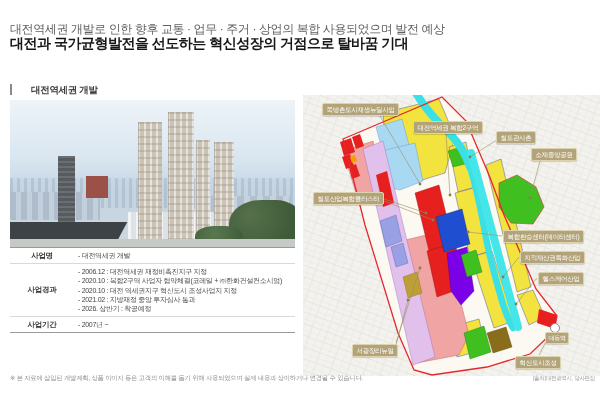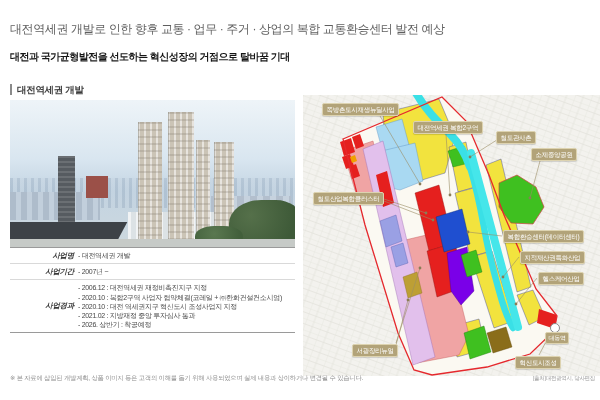--- a/index.html
+++ b/index.html
@@ -1,24 +1,24 @@
 <!DOCTYPE html>
 <html><head>
 <meta charset="utf-8">
 <style>
   html,body{margin:0;padding:0;}
   body{font-family:"Liberation Sans","DejaVu Sans",sans-serif;background:#fff;}
   .slide{position:relative;width:600px;height:400px;background:#fff;overflow:hidden;}
 
   
   .hdr-sub{position:absolute;left:10px;top:21px;font-size:12px;letter-spacing:-0.4px;color:#5f5f5f;white-space:nowrap;}
-  .hdr-title{position:absolute;left:10px;top:50px;font-size:10px;font-weight:bold;letter-spacing:-0.5px;color:#161616;white-space:nowrap;}
-
-  
-  .sec-title{position:absolute;left:10px;top:84px;font-size:9.5px;font-weight:bold;color:#3c3c3c;border-left:2px solid #8a8a8a;padding-left:5px;line-height:11px;letter-spacing:-0.3px;}
+  .hdr-title{position:absolute;left:10px;top:35px;font-size:14px;font-weight:bold;letter-spacing:-0.5px;color:#161616;white-space:nowrap;}
+
+  
+  .sec-title{position:absolute;left:10px;top:84px;font-size:9.5px;font-weight:bold;color:#3c3c3c;border-left:2px solid #8a8a8a;padding-left:19px;line-height:11px;letter-spacing:-0.3px;}
 
   
   .photo{position:absolute;left:10px;top:100px;width:285px;height:147px;overflow:hidden;
     background:linear-gradient(#eef4f8 0%,#d9e6f0 40%,#c3d4e2 62%,#cdd8de 100%);}
   .haze{position:absolute;left:0;top:78px;width:285px;height:30px;opacity:.8;
     background:repeating-linear-gradient(90deg,rgba(142,162,184,.45) 0 3px,rgba(196,210,223,.5) 3px 7px);}
   .blocks-l{position:absolute;left:0;top:92px;width:90px;height:28px;
     background:repeating-linear-gradient(90deg,#aebccb 0 6px,#c2cfdc 6px 11px);}
   .blocks-r{position:absolute;right:4px;top:96px;width:80px;height:30px;
     background:repeating-linear-gradient(90deg,#b3bfcd 0 7px,#c6d2de 7px 13px);}
@@ -35,21 +35,21 @@
   .trees{position:absolute;right:-6px;top:100px;width:72px;height:52px;border-radius:45% 35% 20% 20%;
       background:radial-gradient(circle at 30% 30%,#55704a,#3e5a38 70%);}
   .trees2{position:absolute;right:52px;top:126px;width:48px;height:26px;border-radius:40%;
       background:radial-gradient(circle at 40% 30%,#5a7850,#425f3b 75%);}
   .road{position:absolute;left:0;bottom:0;width:285px;height:8px;background:#c6cac7;}
 
   
   .table{position:absolute;left:10px;top:247px;width:285px;border-top:1px solid #9a9a9a;border-bottom:1px solid #9a9a9a;}
   .trow{display:flex;border-bottom:1px solid #d9d9d9;align-items:center;}
   .trow:last-child{border-bottom:none;}
-  .tlabel{width:64px;flex:none;text-align:right;font-size:7.5px;font-weight:bold;color:#3a3a3a;letter-spacing:-0.3px;font-style:italic;}
+  .tlabel{width:64px;flex:none;text-align:center;font-size:7.5px;font-weight:bold;color:#3a3a3a;letter-spacing:-0.3px;}
   .tval{flex:1;padding:3px 0 3px 4px;font-size:7px;color:#474747;letter-spacing:-0.3px;line-height:9.2px;}
   .tval div{white-space:nowrap;overflow:hidden;}
   .tval .wrap-indent{padding-left:5px;}
 
   
   .map{position:absolute;left:303px;top:95px;width:297px;height:281px;}
   .map svg{position:absolute;left:0;top:0;}
   .badge{position:absolute;background:#b2a379;border:1px solid #ddd3b0;color:#ffffff;
      font-size:6.5px;line-height:8px;padding:1.5px 3.5px;border-radius:2px;white-space:nowrap;
      letter-spacing:-0.3px;box-shadow:0 1px 1px rgba(0,0,0,.15);}
@@ -57,21 +57,21 @@
 
   
   .ftr-note{position:absolute;left:10px;top:374px;font-size:6.3px;color:#8c8c8c;letter-spacing:-0.2px;white-space:nowrap;}
   .ftr-src{position:absolute;right:5px;top:375px;font-size:5.5px;color:#9a9a9a;letter-spacing:-0.3px;white-space:nowrap;}
 </style>
 </head>
 <body>
 
 <div class="slide">
 
-  <div class="hdr-sub">대전역세권 개발로 인한 향후 교통 · 업무 · 주거 · 상업의 복합 교통환승센터 발전 예상</div>
+  <div class="hdr-sub">대전역세권 개발로 인한 향후 교통 · 업무 · 주거 · 상업의 복합 사용되었으며 발전 예상</div>
   <div class="hdr-title">대전과 국가균형발전을 선도하는 혁신성장의 거점으로 탈바꿈 기대</div>
 
   <div class="sec-title">대전역세권 개발</div>
 
   <div class="photo">
     <div class="haze"></div>
     <div class="blocks-l"></div>
     <div class="blocks-r"></div>
     <div class="tower-dark"></div>
     <div class="bldg-red"></div>
@@ -87,34 +87,34 @@
   </div>
 
   <div class="table">
     <div class="trow">
       <div class="tlabel">사업명</div>
       <div class="tval">
           <div>- 대전역세권 개발</div>
         </div>
     </div>
     <div class="trow">
-      <div class="tlabel">사업기간</div>
-      <div class="tval">
-          <div>- 2007년 ~</div>
-        </div>
-    </div>
-    <div class="trow">
       <div class="tlabel">사업경과</div>
       <div class="tval">
         <div>- 2006.12 : 대전역세권 재정비촉진지구 지정</div>
         <div>- 2020.10 : 복합2구역 사업자 협약체결(코레일 + ㈜한화건설컨소시엄)</div>
         <div>- 2020.10 : 대전 역세권지구 혁신도시 조성사업지 지정</div>
         <div>- 2021.02 : 지방재정 중앙 투자심사 통과</div>
         <div>- 2026. 상반기 : 착공예정</div>
       </div>
+    </div>
+    <div class="trow">
+      <div class="tlabel">사업기간</div>
+      <div class="tval">
+          <div>- 2007년 ~</div>
+        </div>
     </div>
   </div>
 
   <div class="map">
     <svg width="297" height="281" viewBox="0 0 297 281">
       <defs>
         <pattern id="streets" width="16" height="11" patternUnits="userSpaceOnUse" patternTransform="rotate(20)">
           <rect width="16" height="11" fill="#f3f2ee"></rect>
           <path d="M0 0H16M0 5.5H16M0 0V11M8 0V11" stroke="#e3e1da" stroke-width="0.7" fill="none"></path>
         </pattern>

